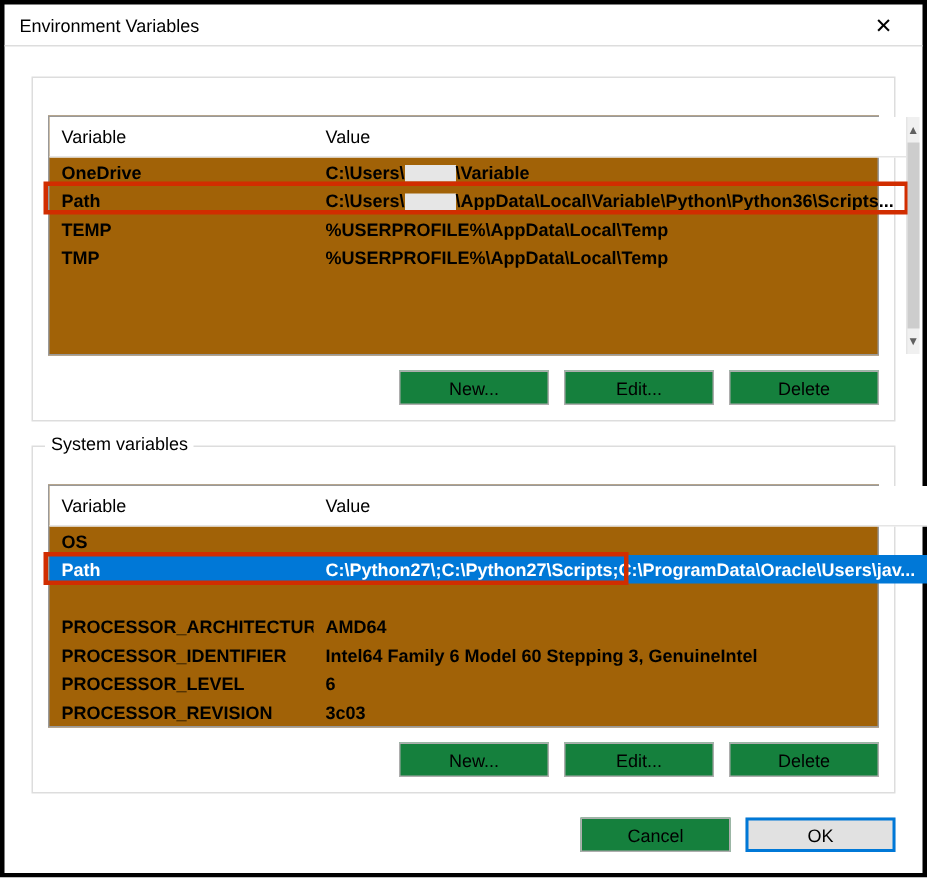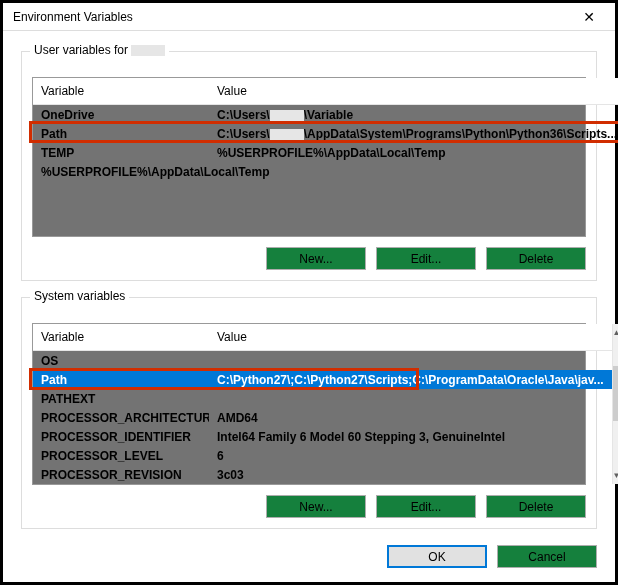--- a/index.html
+++ b/index.html
@@ -52,21 +52,21 @@
   .group-label {
     position: absolute;
     top: -9px;
     left: 8px;
     background: #fff;
     padding: 0 4px;
     font-size: 12px;
   }
   .listbox {
     border: 1px solid #999;
-    background: #737373;
+    background: #a16207;
     position: relative;
     margin-top: 15px;
   }
   .list-header {
     display: flex;
     background: #fff;
     border-bottom: 1px solid #e5e5e5;
   }
   .list-header .col-var {
     padding: 6px 8px;
@@ -142,53 +142,51 @@
 
 <div class="window">
   <div class="titlebar">
     <div class="title">Environment Variables</div>
     <div class="close-btn">✕</div>
   </div>
 
   <div class="body">
 
     <div class="group">
-      <div class="group-label">
-        <span>User variables for </span><span class="redact" style="width:34px"></span>
-      </div>
 
       <div class="listbox" style="height:160px">
         <div class="listbox-inner" style="height:100%">
           <div class="rows-area">
             <div class="list-header">
               <div class="col-var">Variable</div>
               <div class="col-val">Value</div>
             </div>
             <div class="list-rows" style="position:relative">
 
               <div class="row">
                 <div class="col-var">OneDrive</div>
                 <div class="col-val">
                   <span>C:\Users\</span><span class="redact" style="width:34px"></span><span>\Variable</span>
                 </div>
               </div>
 
               <div class="row">
                 <div class="col-var">Path</div>
                 <div class="col-val">
-                  <span>C:\Users\</span><span class="redact" style="width:34px"></span><span>\AppData\System\Programs\Python\Python36\Scripts...</span>
+                  <span>C:\Users\</span><span class="redact" style="width:34px"></span><span>\AppData\Local\Variable\Python\Python36\Scripts...</span>
                 </div>
               </div>
 
               <div class="row">
                 <div class="col-var">TEMP</div>
                 <div class="col-val">%USERPROFILE%\AppData\Local\Temp</div>
               </div>
 
               <div class="row">
+                <div class="col-var">TMP</div>
                 <div class="col-val">%USERPROFILE%\AppData\Local\Temp</div>
               </div>
 
               <div class="redbox" style="left:-4px; right:-2px; top:16px; height:22px;"></div>
             </div>
           </div>
           <div class="scrollbar">
             <div class="scroll-arrow">▲</div>
             <div class="scroll-track">
                 <div class="scroll-thumb-user"></div>
@@ -214,24 +212,23 @@
             <div class="list-header">
               <div class="col-var">Variable</div>
               <div class="col-val">Value</div>
             </div>
             <div class="list-rows" style="position:relative">
               <div class="row">
                 <div class="col-var">OS</div>
               </div>
               <div class="row selected">
                 <div class="col-var">Path</div>
-                <div class="col-val">C:\Python27\;C:\Python27\Scripts;C:\ProgramData\Oracle\Java\jav...</div>
-              </div>
-              <div class="row">
-                <div class="col-var">PATHEXT</div>
+                <div class="col-val">C:\Python27\;C:\Python27\Scripts;C:\ProgramData\Oracle\Users\jav...</div>
+              </div>
+              <div class="row">
               </div>
               <div class="row">
                 <div class="col-var">PROCESSOR_ARCHITECTURE</div>
                 <div class="col-val">AMD64</div>
               </div>
               <div class="row">
                 <div class="col-var">PROCESSOR_IDENTIFIER</div>
                 <div class="col-val">Intel64 Family 6 Model 60 Stepping 3, GenuineIntel</div>
               </div>
               <div class="row">
@@ -259,16 +256,16 @@
       <div class="btn-row">
         <div class="btn">New...</div>
         <div class="btn">Edit...</div>
         <div class="btn">Delete</div>
       </div>
     </div>
 
   </div>
 
   <div class="footer-row">
+    <div class="btn">Cancel</div>
     <div class="btn primary">OK</div>
-    <div class="btn">Cancel</div>
   </div>
 </div>
 
 </body></html>

